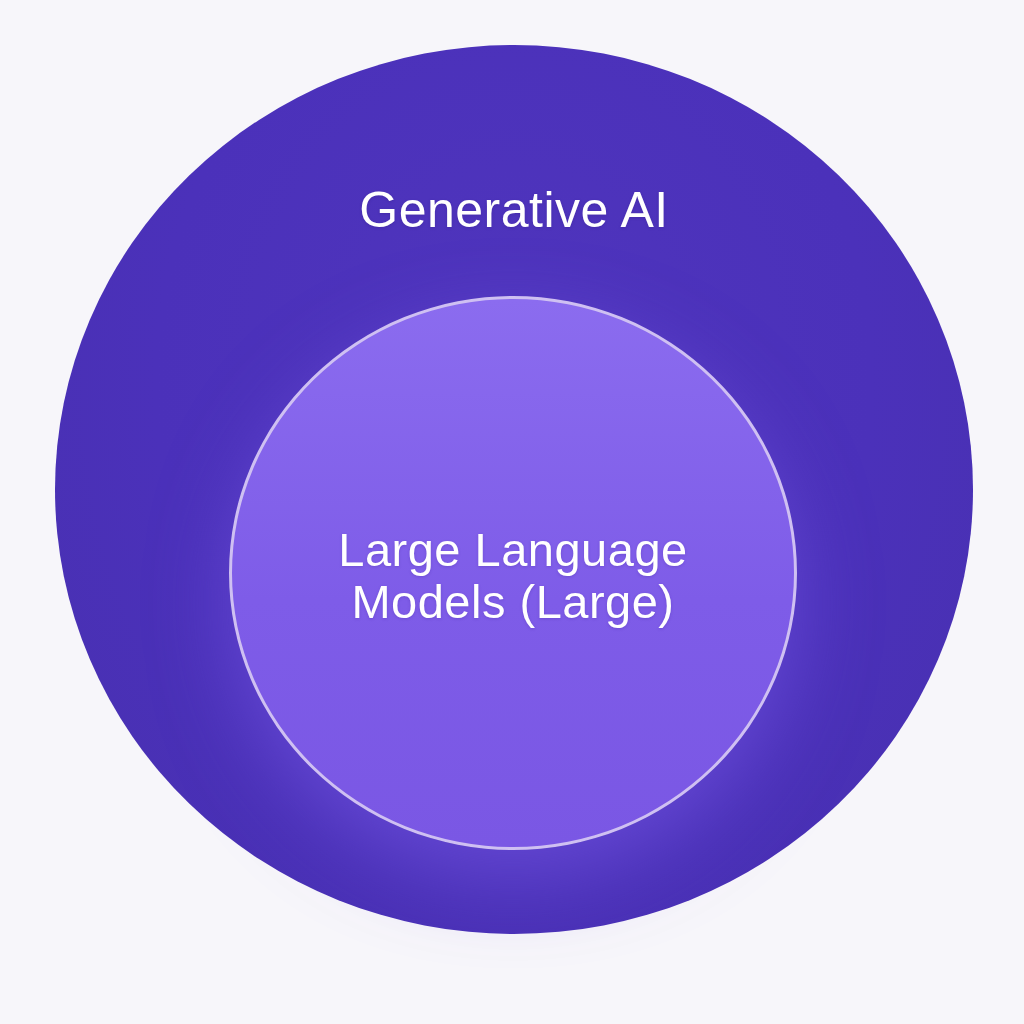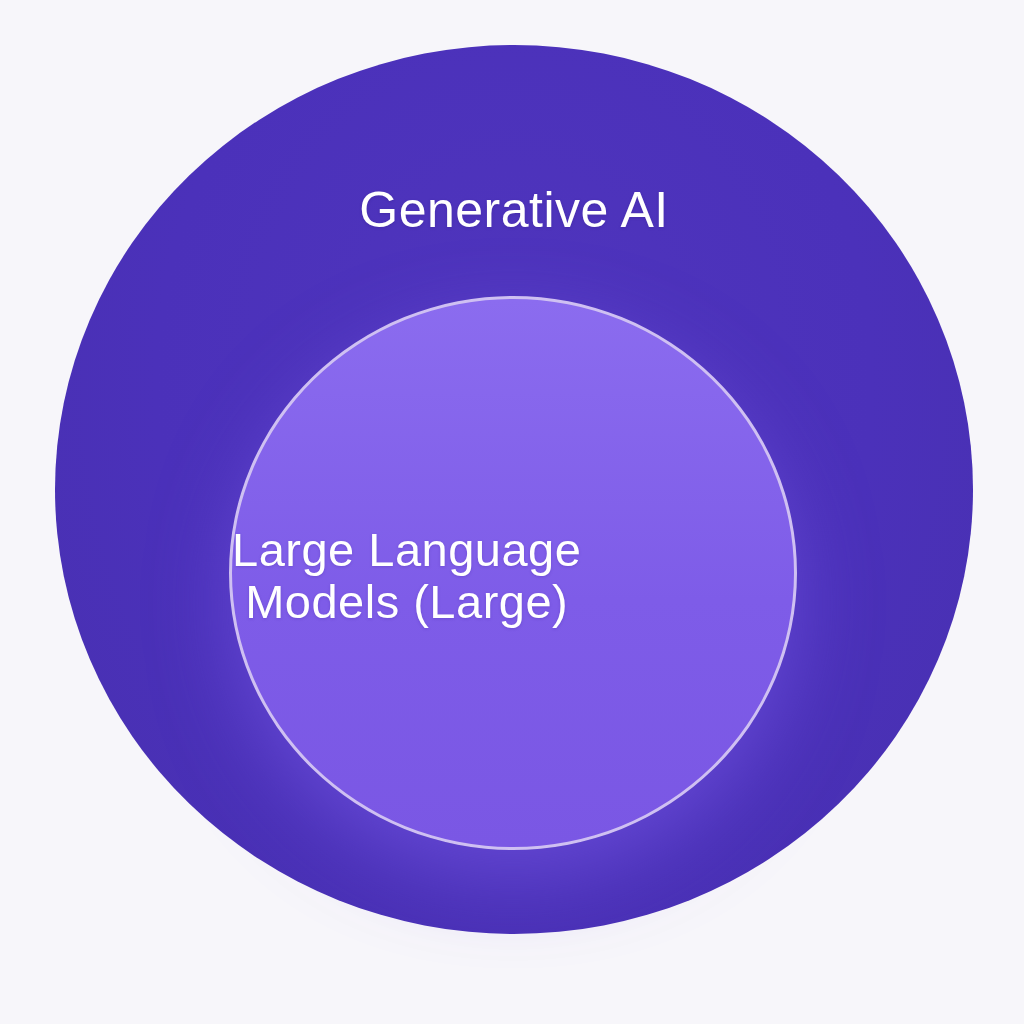--- a/index.html
+++ b/index.html
@@ -55,21 +55,21 @@
     border-radius: 50%;
     border: 3px solid var(--inner-border, #cfc0f2);
     box-sizing: border-box;
     background: linear-gradient(180deg,
       var(--inner-fill-light, #8b6cef) 0%,
       var(--inner-fill, #7e5ce8) 55%,
       var(--inner-fill-dark, #7a57e4) 100%);
     box-shadow: 0 30px 80px -5px rgba(110, 80, 220, 0.75);
     display: flex;
     align-items: center;
-    justify-content: flex-start;
+    justify-content: center;
   }
 
   .inner-label {
     text-align: center;
     color: var(--label-text, #ffffff);
     font-size: 47px;
     font-weight: 500;
     letter-spacing: 0.5px;
     line-height: 52px;
     text-shadow: 0 1px 3px rgba(60, 30, 150, 0.25);

